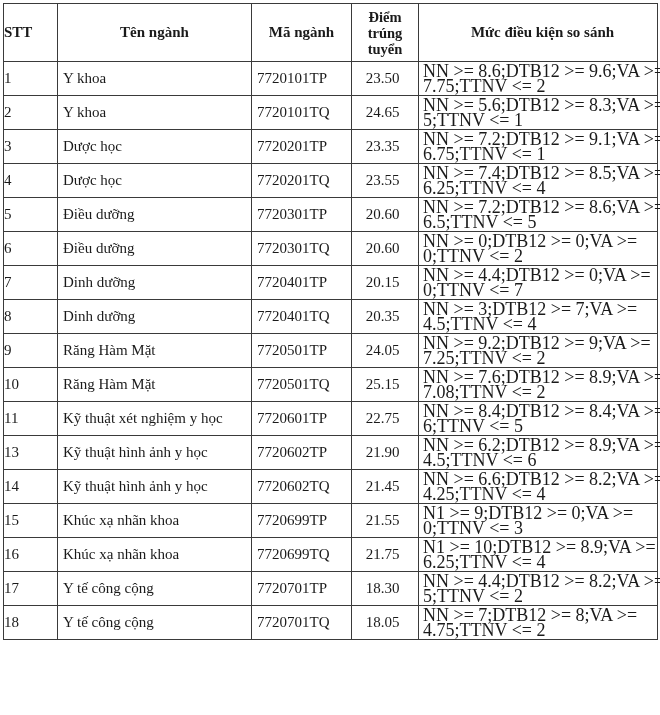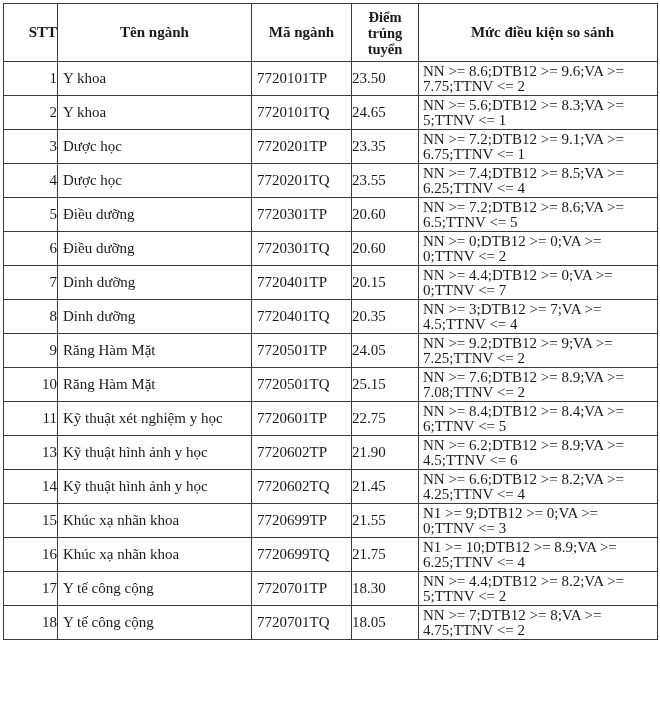--- a/index.html
+++ b/index.html
@@ -31,25 +31,25 @@
       font-weight: bold;
       font-size: 15px;
       text-align: center;
       height: 57px;
       line-height: 17px;
     }
     td {
       height: 33px;
       font-size: 15px;
     }
-    .c-stt { width: 53px; text-align: right; }
+    .c-stt { width: 53px; text-align: left; }
     .c-name { width: 193px; text-align: left; padding-left: 5px; }
     .c-code { width: 99px; text-align: left; padding-left: 5px; }
-    .c-score { width: 66px; text-align: left; padding-right: 5px; }
-    .c-cond { text-align: left; padding-left: 4px; font-size: 15px; line-height: 15px; }
+    .c-score { width: 66px; text-align: center; padding-right: 5px; }
+    .c-cond { text-align: left; padding-left: 4px; font-size: 18px; line-height: 15px; }
     th.c-name, th.c-code { text-align: center; padding-left: 0; }
     th.c-score { text-align: center; padding-right: 0; font-size: 14.5px; line-height: 16px; }
     th.c-cond { text-align: center; padding-left: 9px; font-size: 15px; }
     .cond-line { display: block; white-space: nowrap; }
   </style>
 </head>
 <body>
 
 <table>
   <thead>

